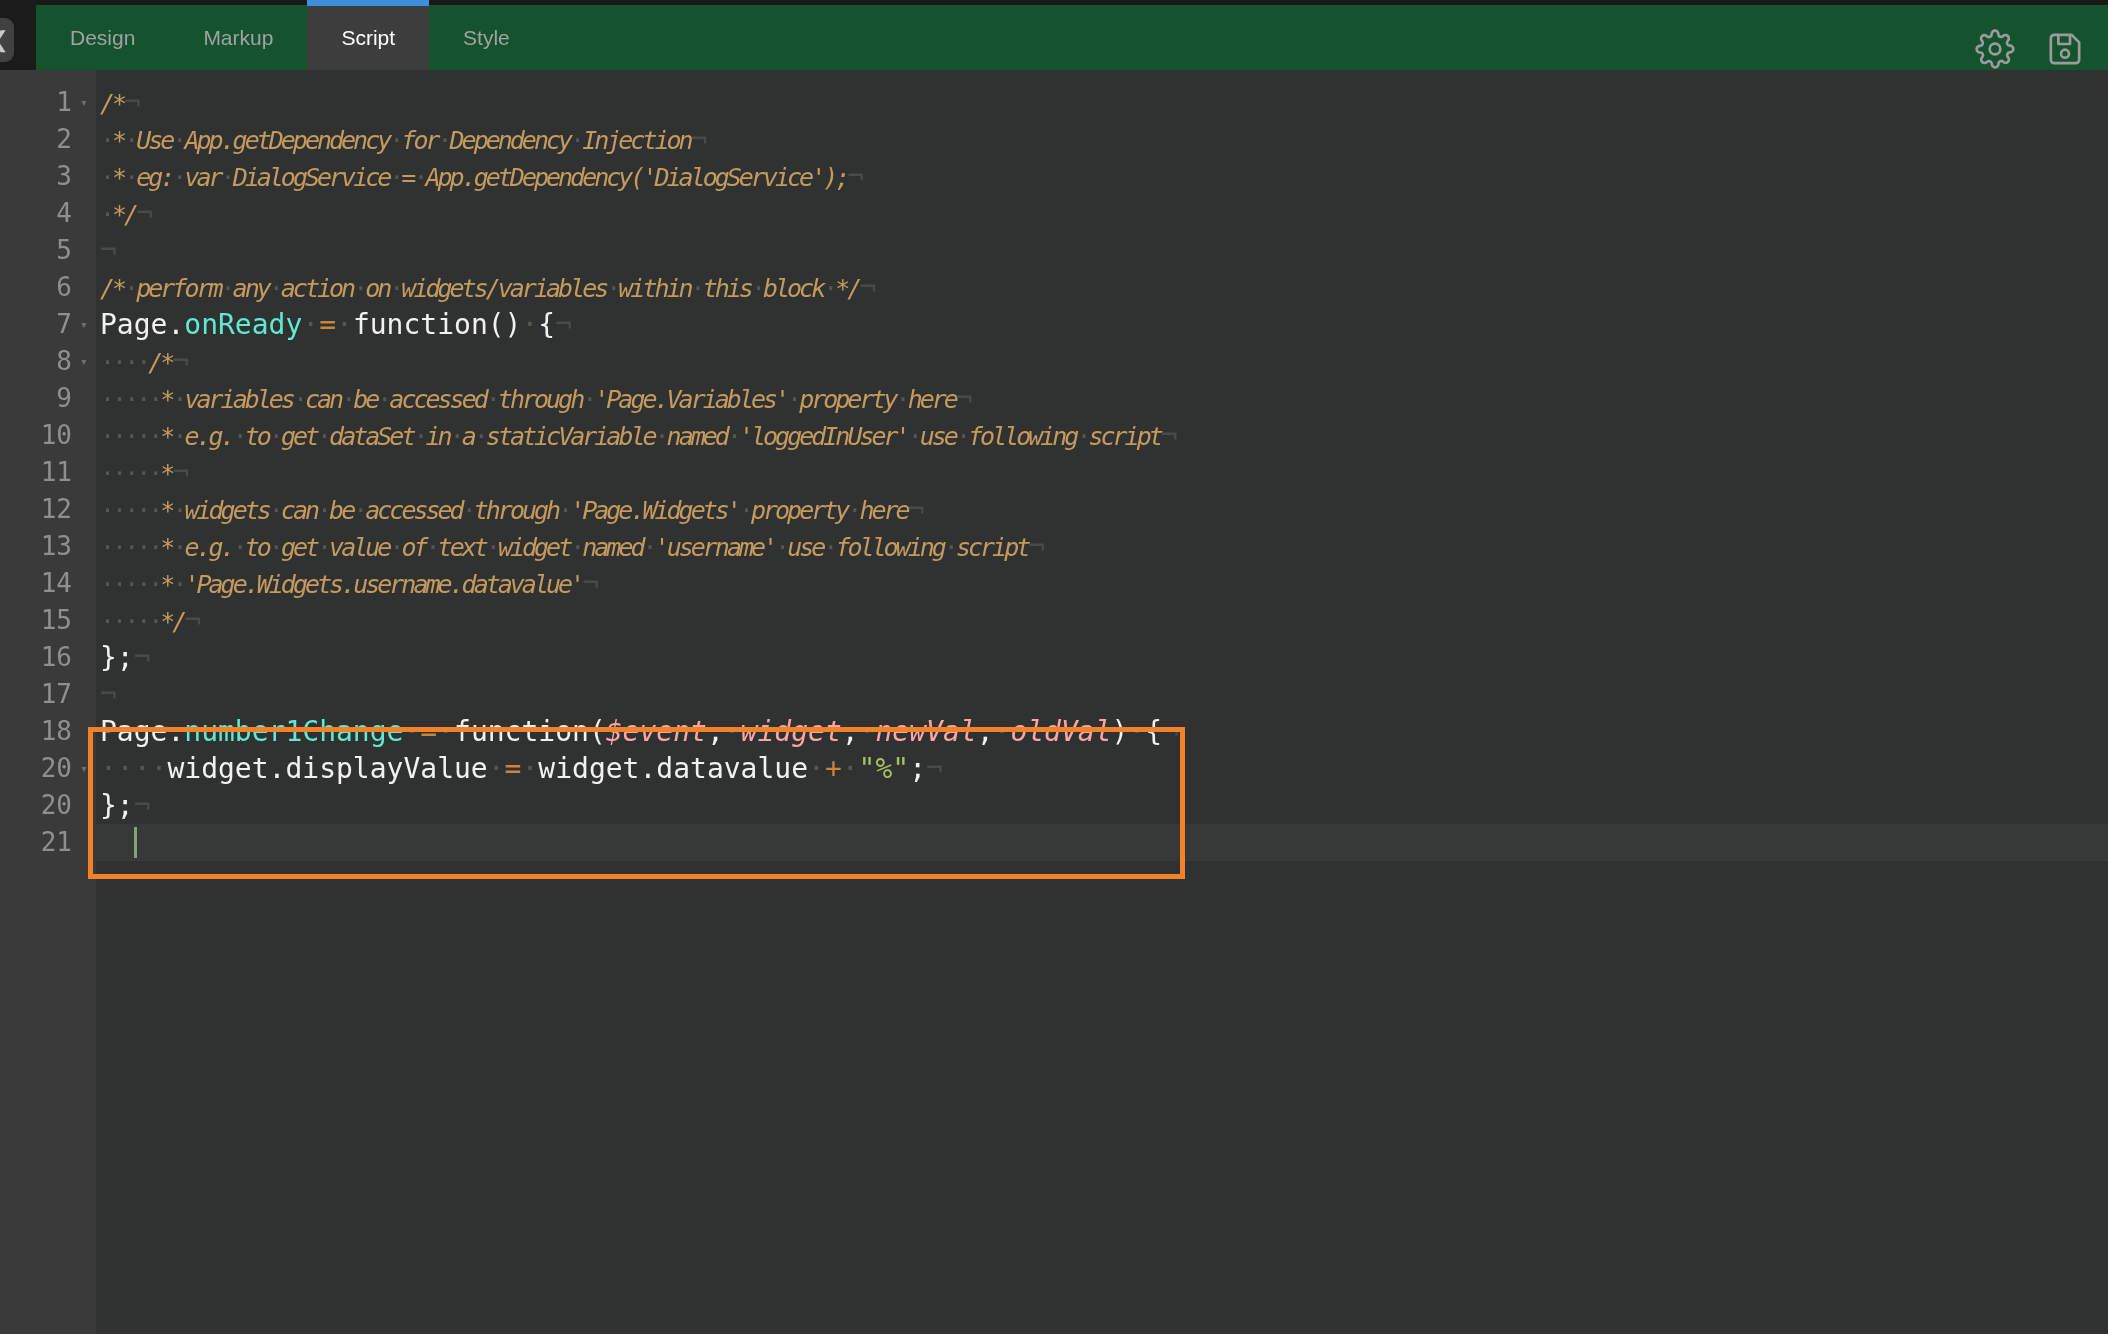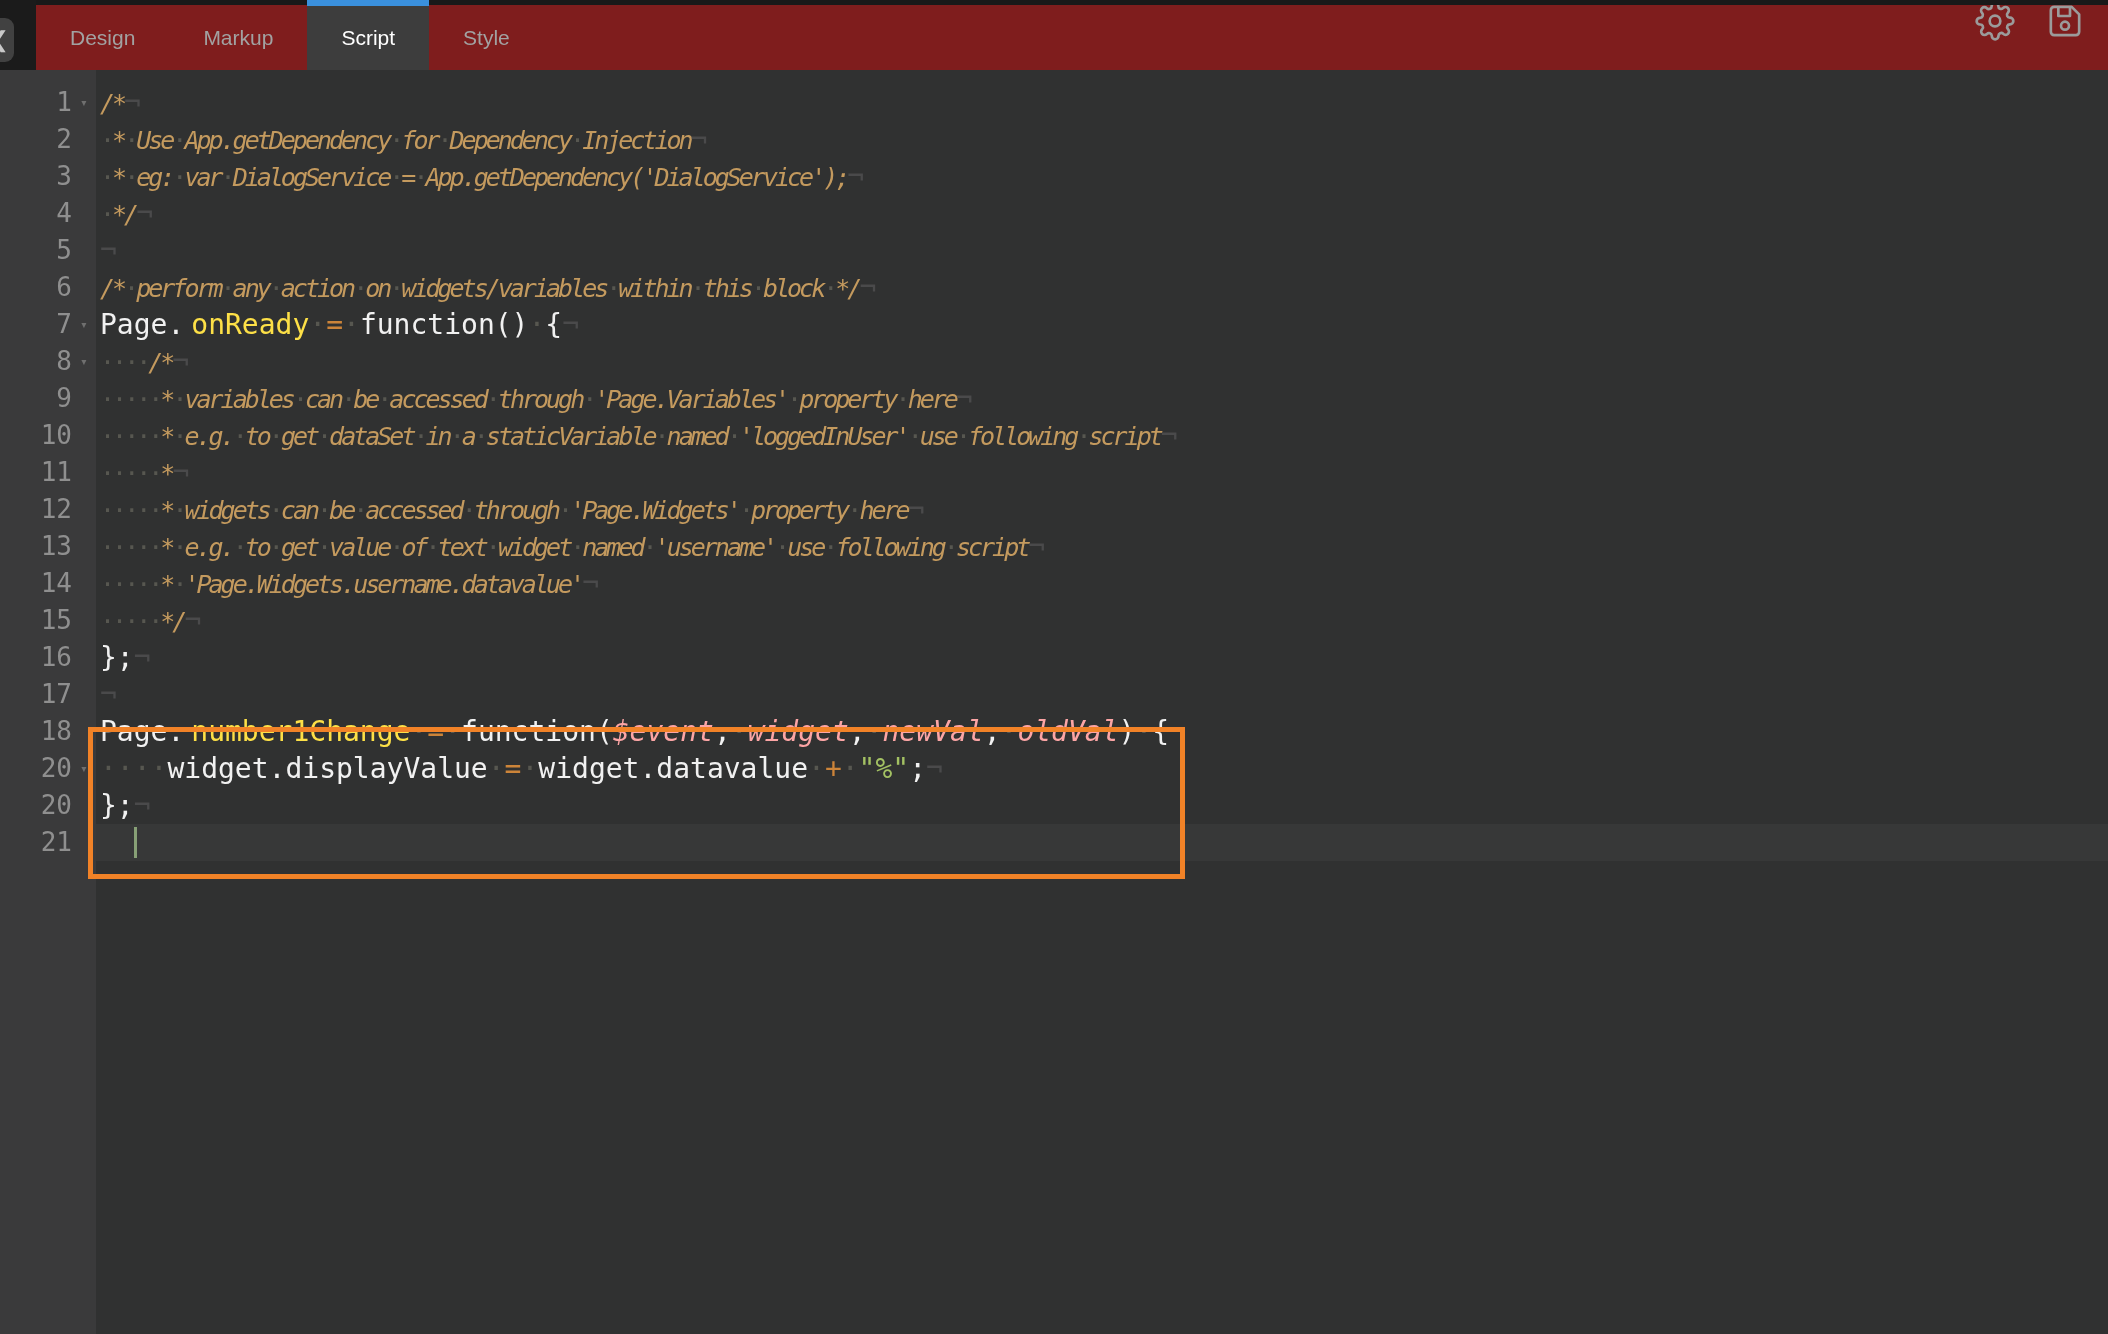--- a/index.html
+++ b/index.html
@@ -1,40 +1,40 @@
 <!DOCTYPE html>
 <html><head>
 <meta charset="utf-8">
 <style>
   * { margin:0; padding:0; box-sizing:border-box; }
   html,body { width:2108px; height:1334px; overflow:hidden; background:#303131; font-family:"Liberation Sans", sans-serif; }
 
   
-  .toolbar { position:relative; height:70px; background:#7f1d1d; display:flex; align-items:flex-start; }
+  .toolbar { position:relative; height:70px; background:#14532d; display:flex; align-items:flex-end; }
   .toolbar::before { content:''; position:absolute; top:0; left:0; right:0; height:5px; background:#191919; z-index:1; }
   .left-block { width:36px; height:70px; background:#1b1b1b; position:relative; z-index:2; }
   .collapse-btn { position:absolute; left:-14px; top:18px; width:28px; height:44px; background:#414141; border-radius:9px; color:#c9c9c9; font-size:22px; display:flex; align-items:center; justify-content:flex-end; padding-right:5px; cursor:pointer; }
   .tabs { display:flex; align-items:stretch; }
   .tab { height:70px; padding:5px 34px 0 34px; display:flex; align-items:center; color:#a2a2a2; font-size:21px; cursor:pointer; position:relative; z-index:0; }
   .tab.active { background:#3d3d3d; color:#ffffff; font-weight:500; border-top:6px solid #3a90dd; padding-top:0; z-index:2; }
   .toolbar-icons { margin-left:auto; display:flex; align-items:center; gap:28px; padding-right:22px; }
   .icon-btn { width:42px; height:42px; display:flex; align-items:center; justify-content:center; cursor:pointer; }
   .icon-btn svg { width:40px; height:40px; stroke:#9b9b9b; fill:none; stroke-width:1.6; stroke-linecap:round; stroke-linejoin:round; }
 
   
   .editor { position:relative; display:flex; height:1264px; width:100%; background:#303131; }
   .gutter { width:96px; background:#3a3a3b; padding-top:14px; flex:none; }
   .gutter-row { height:37px; line-height:37px; display:flex; font-family:"DejaVu Sans Mono", monospace; }
   .lnum { display:block; width:72px; text-align:right; color:#8f8f8f; font-size:26px; }
   .fold { display:block; width:24px; text-align:center; color:#6f6f6f; font-size:13px; line-height:37px; }
   .code-area { flex:1; padding:14px 0 0 4px; overflow:hidden; }
   .code-row { height:37px; line-height:37px; font-family:"DejaVu Sans Mono", monospace; font-size:28px; white-space:pre; color:#f1f1f1; }
 
   .tok-w  { color:#f1f1f1;margin-top:8px; }
-  .tok-id { color:#fde047;margin-left:7px; }
+  .tok-id { color:#5eead4; }
   .tok-op { color:#cc8439; }
   .tok-str{ color:#a3c163; }
   .tok-it { color:#fca5a5; font-style:italic; }
   .tok-c  { color:#c49a5e; font-style:italic; font-size:25px; letter-spacing:-3px; }
   .ws     { color:#575750; font-style:normal; }
   .eol    { color:#4a4a4b; font-style:normal; letter-spacing:0; font-size:28px; }
 
   
   .active-line { position:absolute; left:96px; right:0; top:754px; height:37px; background:rgba(255,255,255,0.035); pointer-events:none; }
   .highlight-box { position:absolute; left:88px; top:657px; width:1097px; height:152px; border:5px solid #f18227; pointer-events:none; }

